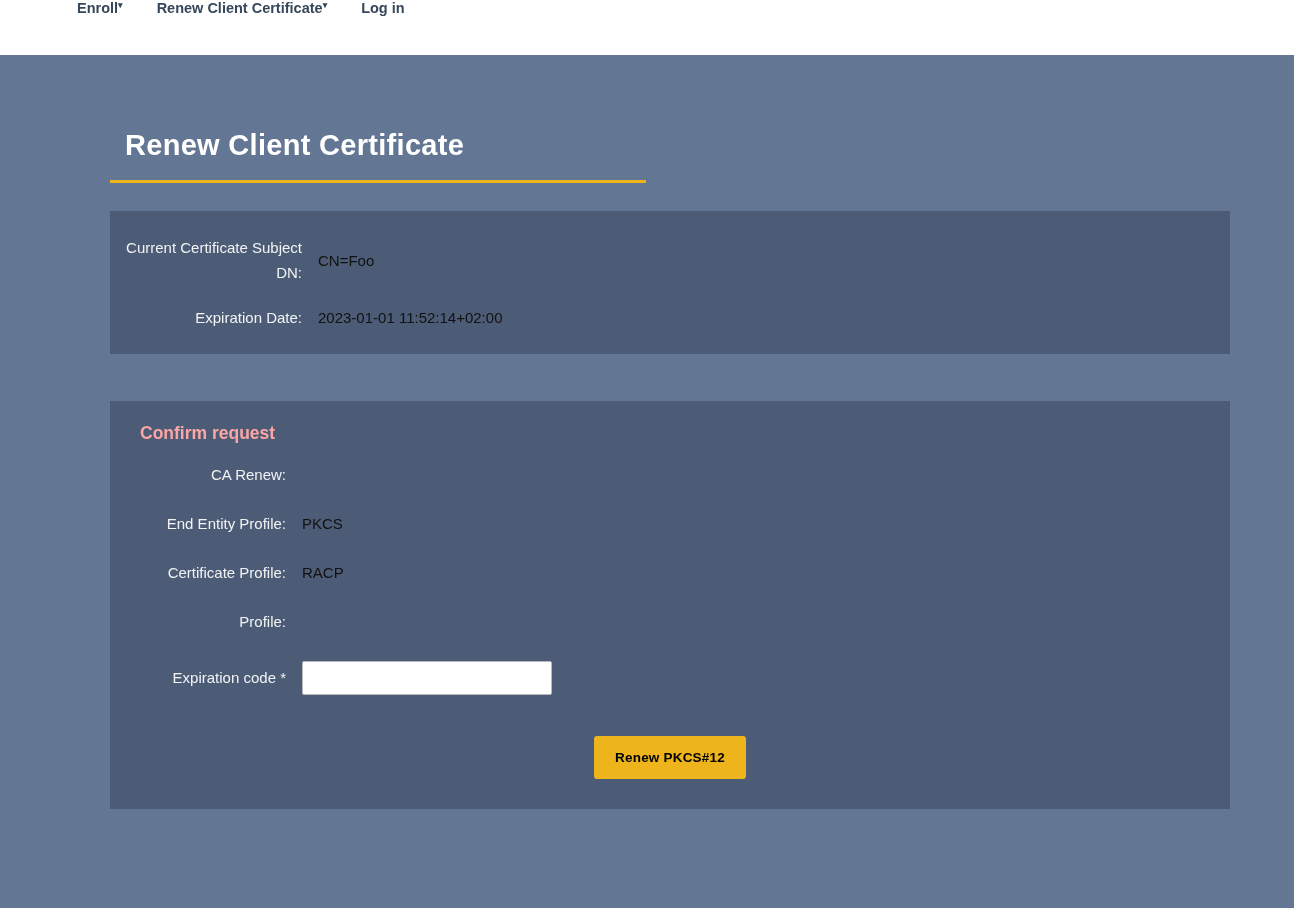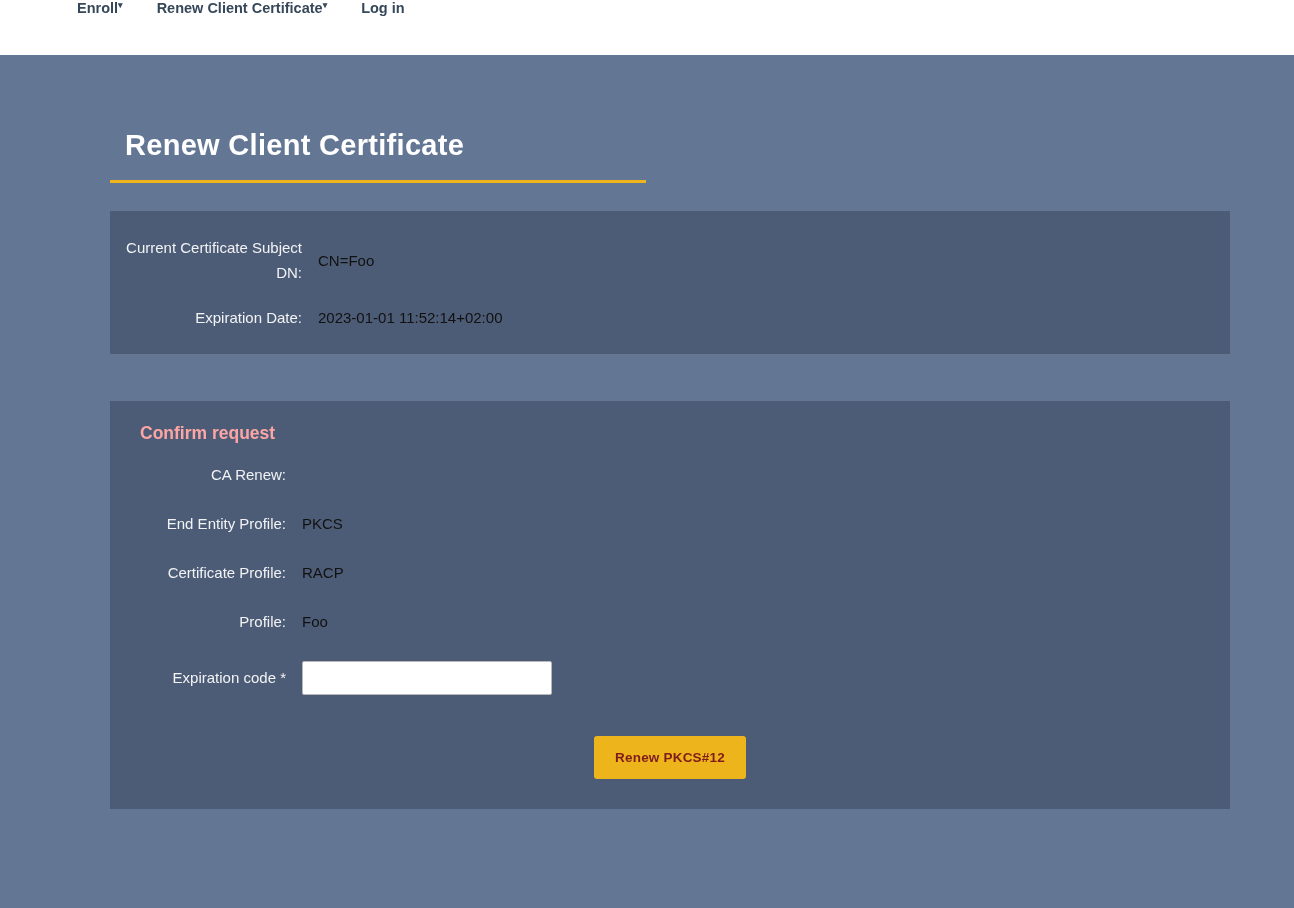--- a/index.html
+++ b/index.html
@@ -114,21 +114,21 @@
     outline: none;
   }
 
   .btn-row {
     text-align: center;
     margin-top: 26px;
     margin-bottom: 12px;
   }
   .primary-btn {
     background: #edb41c;
-    color: #7f1d1d;
+    color: #000000;
     font-family: "Liberation Sans", sans-serif;
     font-weight: bold;
     font-size: 13.5px;
     border: none;
     border-radius: 3px;
     padding: 14px 21px;
     cursor: pointer;
     letter-spacing: 0.2px;
   }
 </style>
@@ -178,21 +178,20 @@
       <div class="val">PKCS</div>
     </div>
 
     <div class="row">
       <div class="lbl">Certificate Profile:</div>
       <div class="val">RACP</div>
     </div>
 
     <div class="row">
       <div class="lbl">Profile:</div>
-      <div class="val">Foo</div>
     </div>
 
     <div class="row field">
       <label class="lbl">Expiration code *</label>
       <div>
         <input class="text-input" type="text" value="" style="">
       </div>
     </div>
 
 

